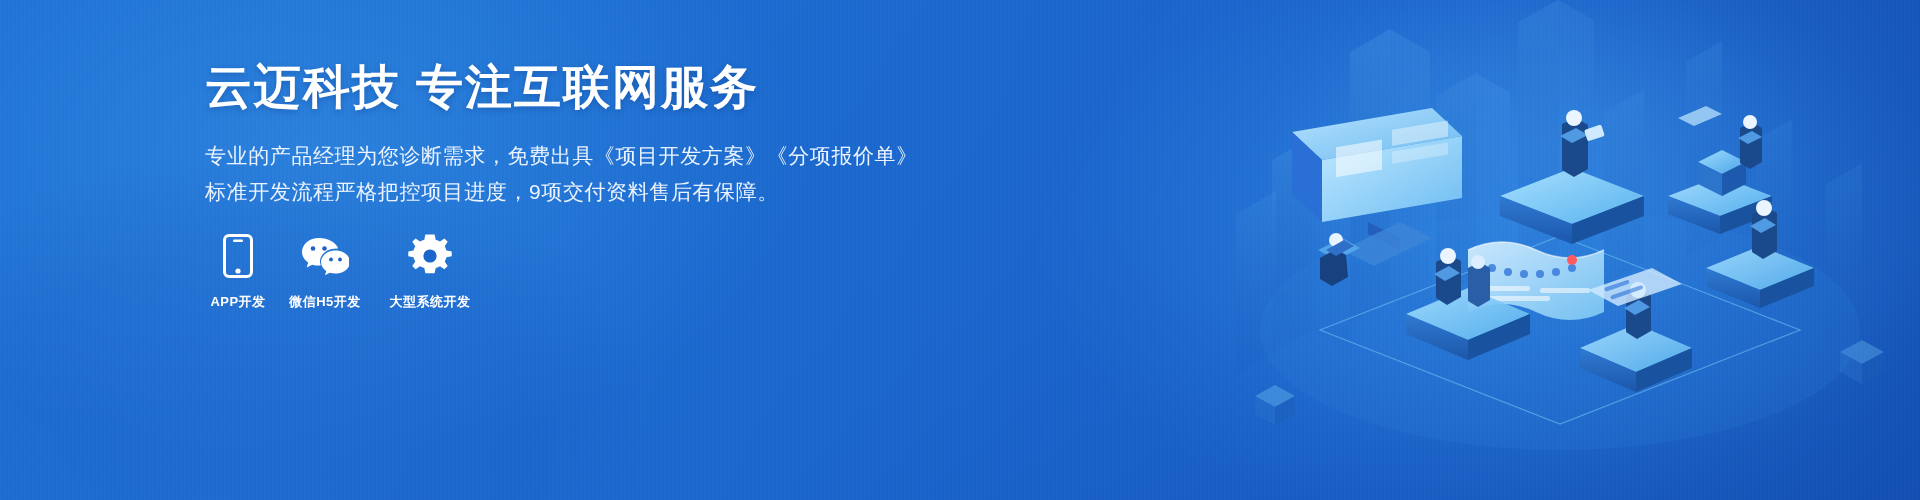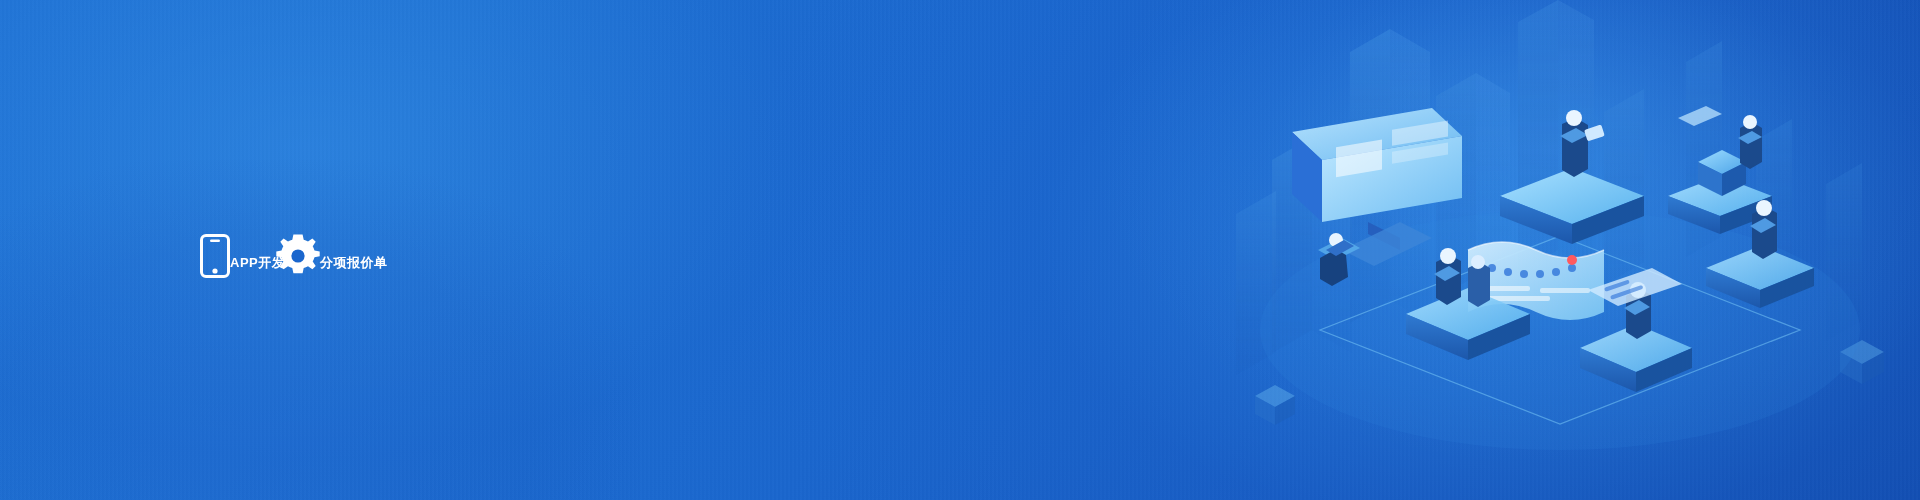--- a/index.html
+++ b/index.html
@@ -59,21 +59,21 @@
   .subtitle .line{ display:block; }
 
   
   .services{
     position:absolute; left:200px; top:233px;
     display:flex;
     align-items:flex-end;
   }
   .service{
     display:flex;
-    flex-direction:row;
+    flex-direction:column;
     align-items:center;
     width:72px;
     margin-right:0px;
   }
   .service + .service{ margin-left:0; }
   .svc-icon{
     height:46px;
     display:flex; align-items:center; justify-content:center;
   }
   .svc-icon svg{ display:block; }
@@ -274,47 +274,70 @@
           <rect x="410" y="296" width="34" height="4" rx="2" transform="rotate(-19 410 296)"></rect>
         </g>
       </g>
 
       <g opacity="0.9">
         <polygon points="478,118 506,106 522,114 494,126" fill="#bfe6ff" opacity="0.8"></polygon>
       </g>
     </svg>
   </div>
 
+  <div class="content">
+    <div class="headline">云迈科技 专注互联网服务</div>
+    <div class="subtitle">
+      <span class="line">专业的产品经理为您诊断需求，免费出具《项目开发方案》《分项报价单》</span>
+      <span class="line">标准开发流程严格把控项目进度，9项交付资料售后有保障。</span>
+    </div>
+  </div>
 
   <div class="services">
 
     <div class="service" style="width:76px;">
       <span class="svc-icon">
         <svg width="30" height="44" viewBox="0 0 30 44" xmlns="http://www.w3.org/2000/svg">
           <rect x="1.5" y="1.5" width="27" height="41" rx="4.5" fill="none" stroke="#ffffff" stroke-width="3"></rect>
           <rect x="10" y="5.5" width="10" height="2.6" rx="1.3" fill="#ffffff"></rect>
           <circle cx="15" cy="37" r="2.6" fill="#ffffff"></circle>
         </svg>
       </span>
       <span class="svc-label">APP开发</span>
     </div>
 
 
+    <div class="service" style="width:98px;">
+      <span class="svc-icon">
+        <svg width="48" height="40" viewBox="0 0 48 40" xmlns="http://www.w3.org/2000/svg">
+          <path d="M18 2 C8.6 2 1 8.2 1 15.9 c0 4.3 2.4 8.2 6.2 10.7 l-1.6 5 l5.6 -2.9 c2.1 0.6 4.4 0.9 6.8 0.9
+                   c0.6 0 1.2 0 1.8 -0.1 c-0.5 -1.3 -0.8 -2.7 -0.8 -4.1 c0 -7.2 7.3 -13 16.4 -13 c0.6 0 1.2 0 1.8 0.1
+                   C34.9 6.3 27.2 2 18 2 z" fill="#ffffff"></path>
+          <circle cx="12" cy="12.5" r="2.3" fill="#1d62c4"></circle>
+          <circle cx="23.5" cy="12.5" r="2.3" fill="#1d62c4"></circle>
+          <path d="M34.5 14.5 C26.5 14.5 20 19.7 20 26.1 c0 3.6 2.1 6.8 5.3 8.9 l-1.3 4.2 l4.7 -2.4
+                   c1.8 0.5 3.7 0.8 5.8 0.8 C42.5 37.6 49 32.4 49 26.1 C49 19.7 42.5 14.5 34.5 14.5 z" fill="#ffffff"></path>
+          <circle cx="30" cy="23.5" r="1.9" fill="#1d62c4"></circle>
+          <circle cx="39" cy="23.5" r="1.9" fill="#1d62c4"></circle>
+        </svg>
+      </span>
+      <span class="svc-label">微信H5开发</span>
+    </div>
 
 
     <div class="service" style="width:112px;">
       <span class="svc-icon">
         <svg width="44" height="44" viewBox="0 0 44 44" xmlns="http://www.w3.org/2000/svg">
           <path d="M22 0.5 l4.6 0 l1.1 5.2 a16.5 16.5 0 0 1 4.3 1.8 l4.4 -3 l3.3 3.3 l-3 4.4
                    a16.5 16.5 0 0 1 1.8 4.3 l5.2 1.1 l0 4.6 l-5.2 1.1 a16.5 16.5 0 0 1 -1.8 4.3 l3 4.4
                    l-3.3 3.3 l-4.4 -3 a16.5 16.5 0 0 1 -4.3 1.8 l-1.1 5.2 l-4.6 0 l-4.6 0 l-1.1 -5.2
                    a16.5 16.5 0 0 1 -4.3 -1.8 l-4.4 3 l-3.3 -3.3 l3 -4.4 a16.5 16.5 0 0 1 -1.8 -4.3
                    l-5.2 -1.1 l0 -4.6 l5.2 -1.1 a16.5 16.5 0 0 1 1.8 -4.3 l-3 -4.4 l3.3 -3.3 l4.4 3
                    a16.5 16.5 0 0 1 4.3 -1.8 l1.1 -5.2 z" fill="#ffffff"></path>
           <circle cx="22" cy="22" r="6.6" fill="#1a66cd"></circle>
         </svg>
       </span>
-      <span class="svc-label">分项报价单</span>
+      <span class="svc-label">大型系统开发</span>
     </div>
 
   </div>
 
 </div>
 
 </body></html>

